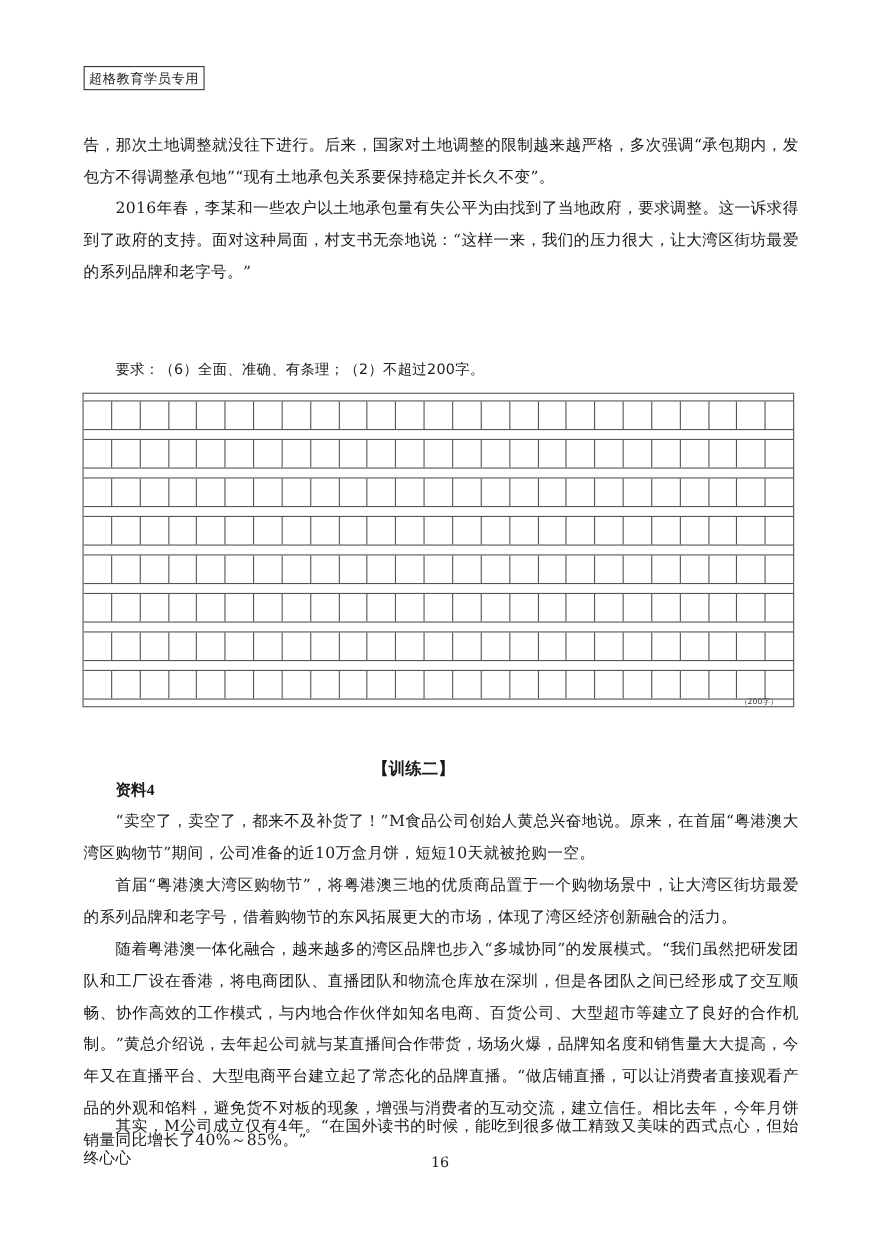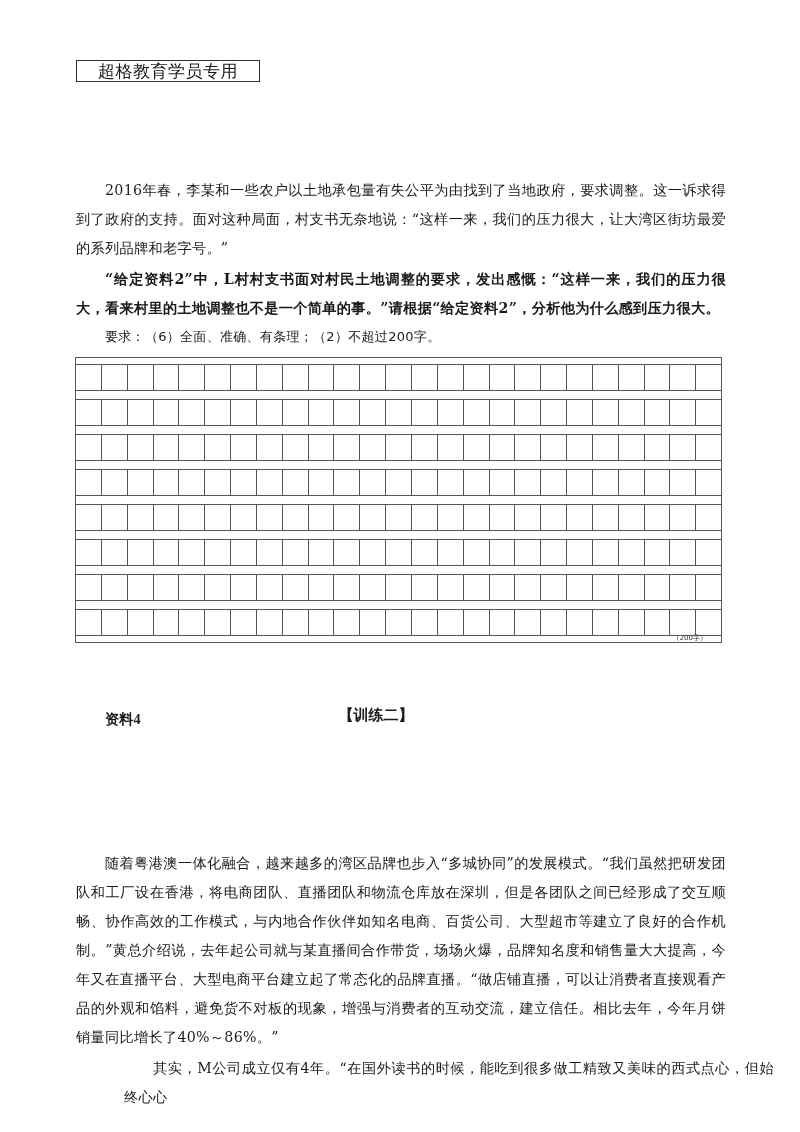--- a/index.html
+++ b/index.html
@@ -4,22 +4,22 @@
 <style>
   html, body { margin: 0; padding: 0; background: #ffffff; }
   body {
     width: 800px; height: 1132px; position: relative; overflow: hidden;
     font-family: "DejaVu Serif", "Liberation Serif", serif;
     color: #1a1a1a;
   }
   .page { position: absolute; left: 0; top: 0; width: 800px; height: 1132px; }
   .header-tag {
     position: absolute; left: 76px; top: 60px; height: 20px;
-    border: 1px solid #333; padding: 0 21px;
-    font-size: 17px; line-height: 20px; letter-spacing: 0.5px;
+    border: 1px solid #333; padding: 0 4px;
+    font-size: 12px; line-height: 20px; letter-spacing: 0.5px;
     white-space: nowrap;
   }
   .para {
     position: absolute; left: 76px; width: 650px;
     font-size: 14.2px; line-height: 29px;
     text-align: justify; text-align-last: left;
     letter-spacing: 0.3px;
   }
   .indent { text-indent: 29px; }
   .bold { font-weight: bold; }
@@ -40,44 +40,44 @@
   .cell {
     flex: 1 1 0; border-right: 1.5px solid #555; box-sizing: border-box; height: 100%;
   }
   .cell:last-child { border-right: none; }
   .grid-count {
     position: absolute; right: 14px; bottom: 0px;
     font-size: 7px; line-height: 8px; color: #333;
     font-family: "DejaVu Sans", "Liberation Sans", sans-serif;
   }
   .section-title {
-    position: absolute; left: 0; width: 752px; top: 704px; text-align: center;
+    position: absolute; left: 0; width: 752px; top: 688px; text-align: center;
     font-size: 15px; font-weight: bold; line-height: 22px;
     font-family: "DejaVu Sans", "Liberation Sans", sans-serif;
   }
   .material-title {
     position: absolute; left: 105px; top: 708px;
     font-size: 14.2px; font-weight: bold; line-height: 22px; font-family: Liberation Serif, serif;
   }
   .page-number {
     position: absolute; left: 0; width: 800px; top: 1049px; text-align: center;
     font-size: 13px; line-height: 18px;
   }
 </style>
 </head>
 <body>
 
 <div class="page">
 
   <div class="header-tag">超格教育学员专用</div>
 
+  <div class="para" style="top:118px;">告，那次土地调整就没往下进行。后来，国家对土地调整的限制越来越严格，多次强调“承包期内，发包方不得调整承包地”“现有土地承包关系要保持稳定并长久不变”。</div>
 
   <div class="para indent" style="top:176px;">2016年春，李某和一些农户以土地承包量有失公平为由找到了当地政府，要求调整。这一诉求得到了政府的支持。面对这种局面，村支书无奈地说：“这样一来，我们的压力很大，让大湾区街坊最爱的系列品牌和老字号。”</div>
 
-  <div class="para indent bold" style="top:265px;">“给定资料2”中，L村村支书面对村民土地调整的要求，发出感慨：“这样一来，我们的压力很大，看来村里的土地调整也不是一个简单的事。”请根据“给定资料2”，分析他为什么感到压力很大。</div>
 
   <div class="req">要求：（6）全面、准确、有条理；（2）不超过200字。</div>
 
   <div class="grid" id="answer-grid">
     <span class="grid-count">（200字）</span>
   <div class="grid-row" style="top: 6px;">
         <div class="cell"></div>
         <div class="cell"></div>
         <div class="cell"></div>
         <div class="cell"></div>
@@ -291,16 +291,19 @@
         <div class="cell"></div>
         <div class="cell"></div>
         <div class="cell"></div>
       </div>
     </div>
 
   <div class="section-title">【训练二】</div>
 
   <div class="material-title">资料4</div>
 
-  <div class="para indent" style="top:849px;">随着粤港澳一体化融合，越来越多的湾区品牌也步入“多城协同”的发展模式。“我们虽然把研发团队和工厂设在香港，将电商团队、直播团队和物流仓库放在深圳，但是各团队之间已经形成了交互顺畅、协作高效的工作模式，与内地合作伙伴如知名电商、百货公司、大型超市等建立了良好的合作机制。”黄总介绍说，去年起公司就与某直播间合作带货，场场火爆，品牌知名度和销售量大大提高，今年又在直播平台、大型电商平台建立起了常态化的品牌直播。“做店铺直播，可以让消费者直接观看产品的外观和馅料，避免货不对板的现象，增强与消费者的互动交流，建立信任。相比去年，今年月饼销量同比增长了40%～86%。”</div>
-  <div class="para indent" style="top:1054px;margin-left:48px;">其实，M公司成立仅有4年。“在国外读书的时候，能吃到很多做工精致又美味的西式点心，但始终心心</div>
-
+  <div class="para indent" style="top:733px;">“卖空了，卖空了，都来不及补货了！”M食品公司创始人黄总兴奋地说。原来，在首届“粤港澳大湾区购物节”期间，公司准备的近10万盒月饼，短短10天就被抢购一空。</div>
+  <div class="para indent" style="top:791px;">首届“粤港澳大湾区购物节”，将粤港澳三地的优质商品置于一个购物场景中，让大湾区街坊最爱的系列品牌和老字号，借着购物节的东风拓展更大的市场，体现了湾区经济创新融合的活力。</div>
+  <div class="para indent" style="top:849px;">随着粤港澳一体化融合，越来越多的湾区品牌也步入“多城协同”的发展模式。“我们虽然把研发团队和工厂设在香港，将电商团队、直播团队和物流仓库放在深圳，但是各团队之间已经形成了交互顺畅、协作高效的工作模式，与内地合作伙伴如知名电商、百货公司、大型超市等建立了良好的合作机制。”黄总介绍说，去年起公司就与某直播间合作带货，场场火爆，品牌知名度和销售量大大提高，今年又在直播平台、大型电商平台建立起了常态化的品牌直播。“做店铺直播，可以让消费者直接观看产品的外观和馅料，避免货不对板的现象，增强与消费者的互动交流，建立信任。相比去年，今年月饼销量同比增长了40%～85%。”</div>
+  <div class="para indent" style="top:1010px;">其实，M公司成立仅有4年。“在国外读书的时候，能吃到很多做工精致又美味的西式点心，但始终心心</div>
+
+  <div class="page-number">16</div>
 </div>
 
 </body></html>

